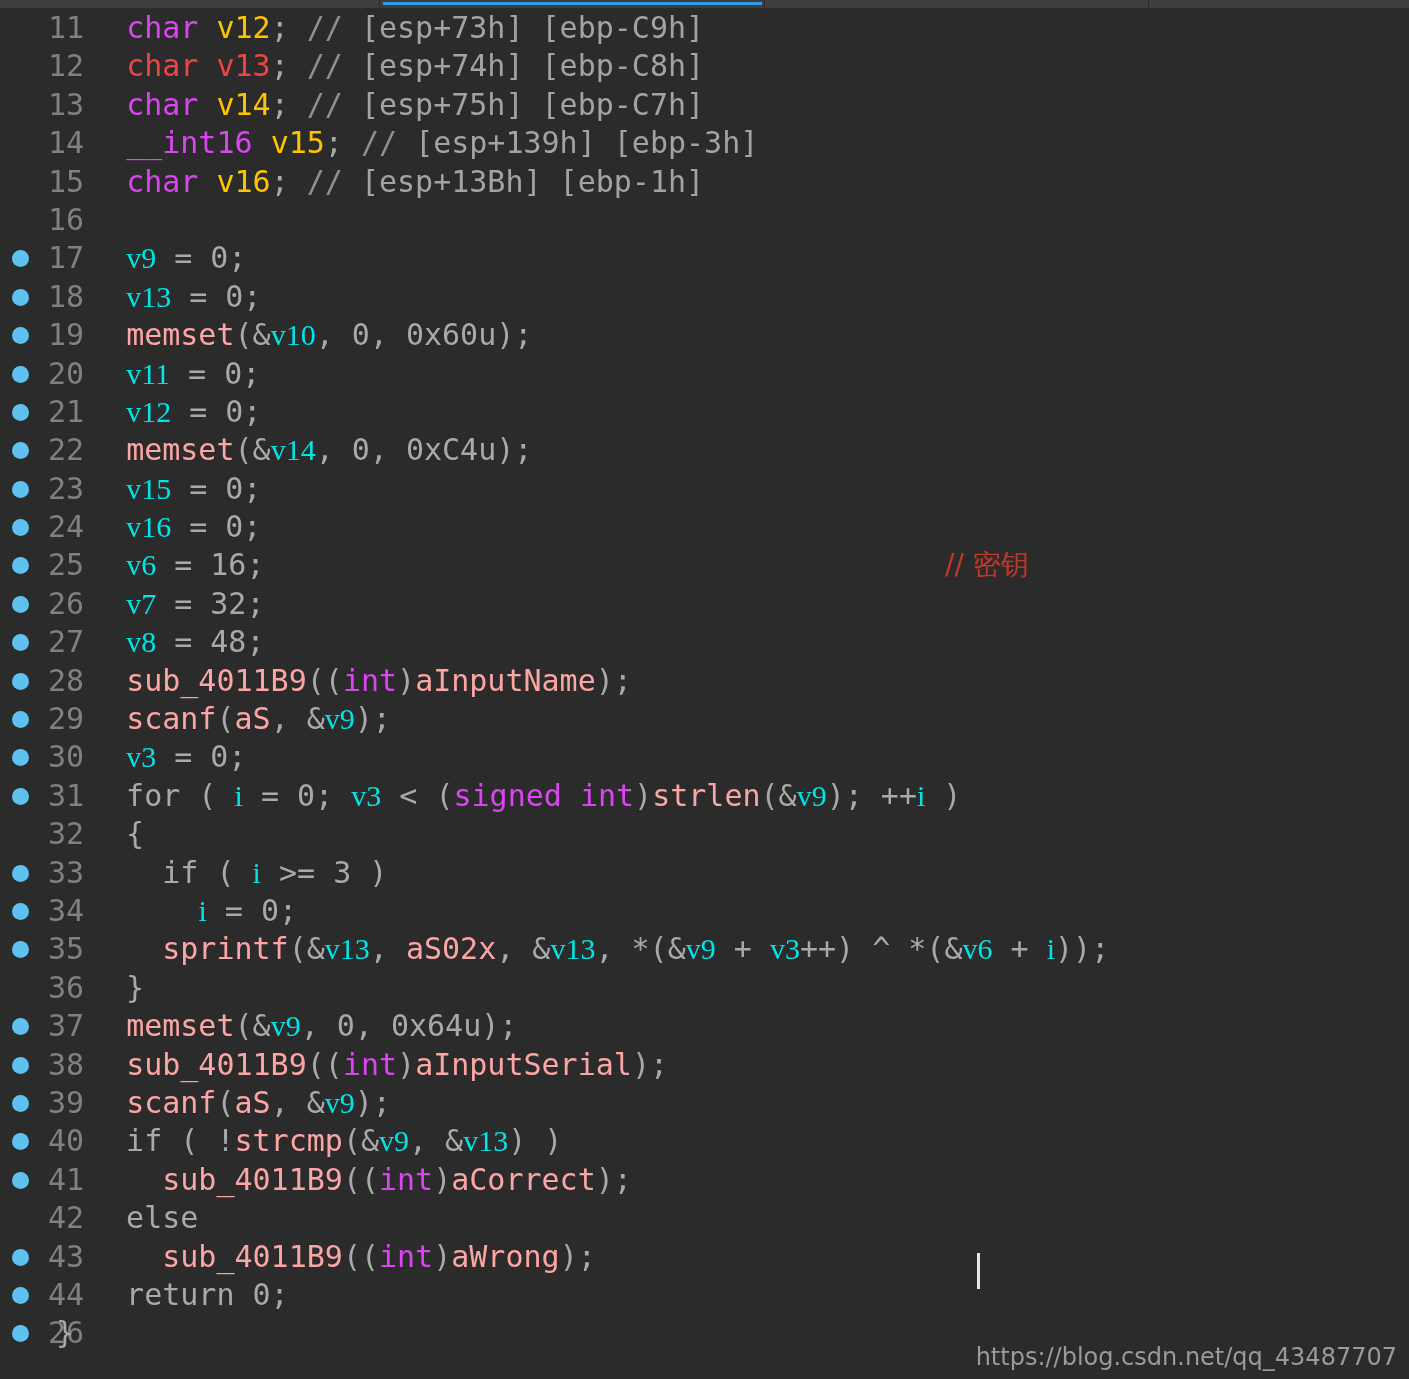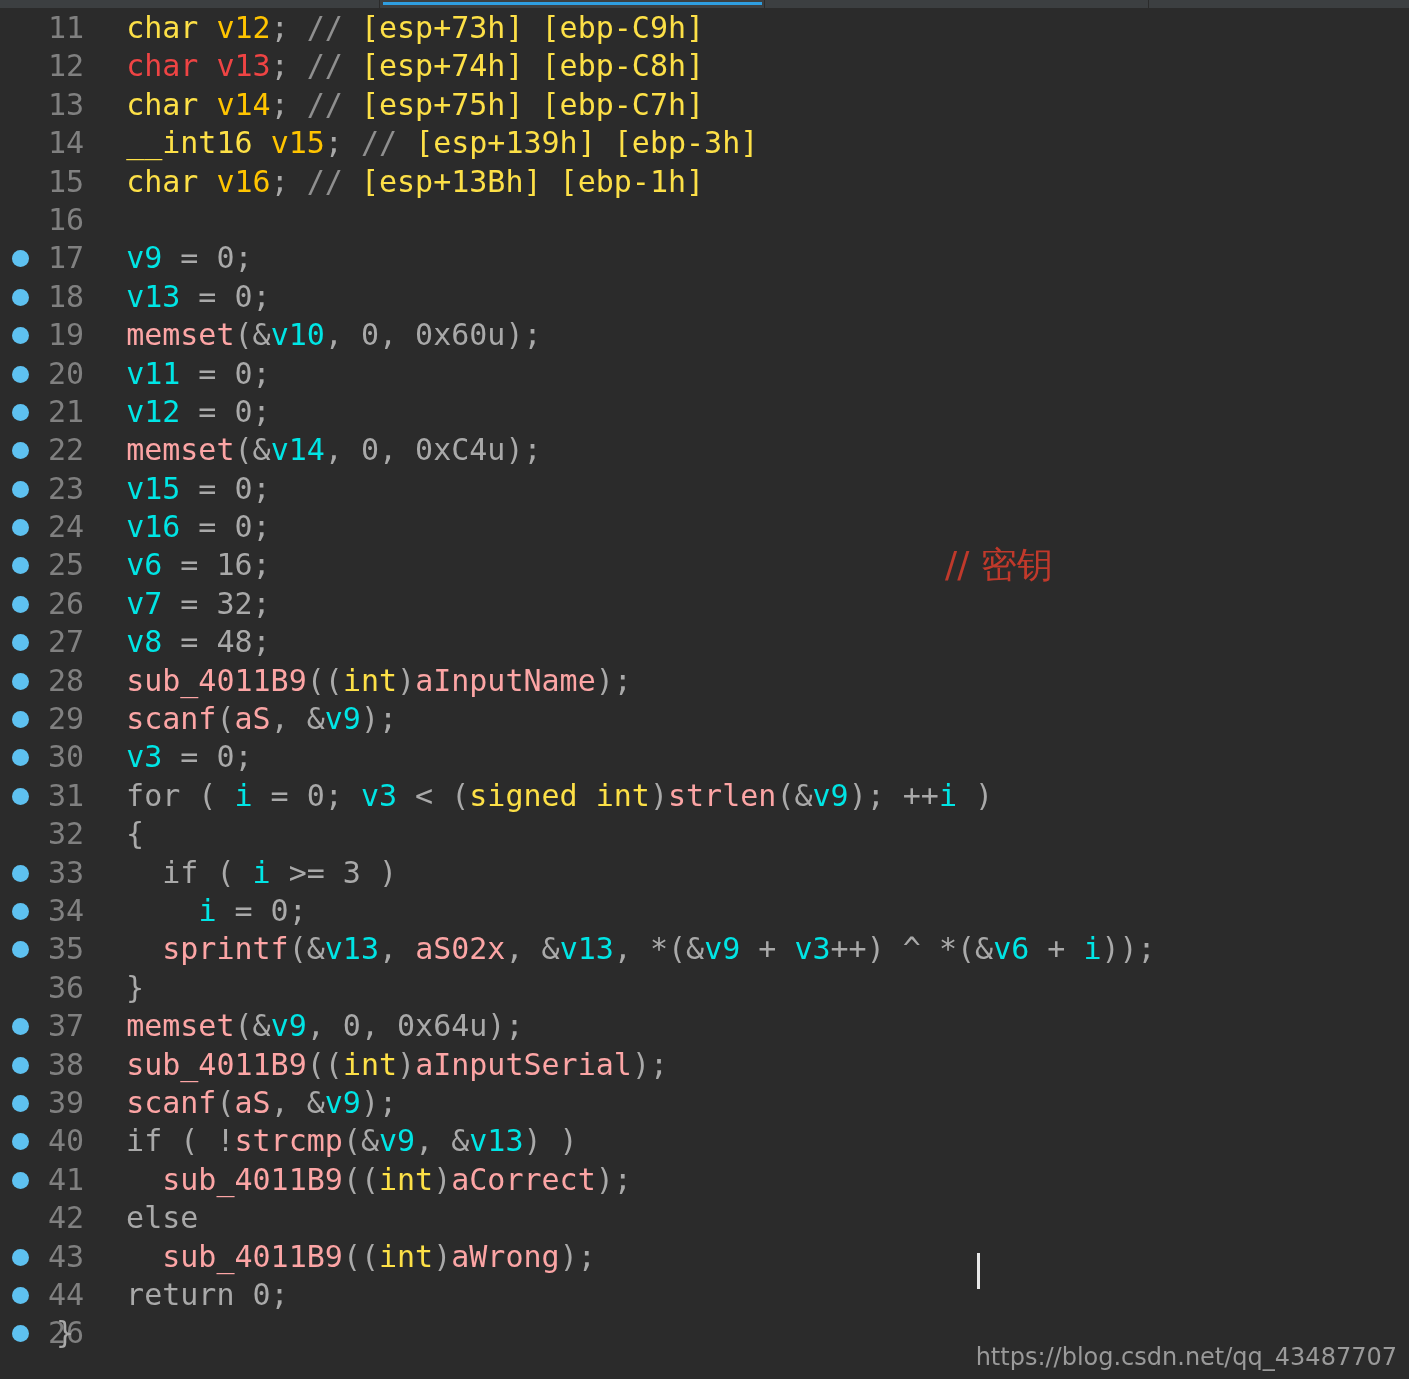--- a/index.html
+++ b/index.html
@@ -92,38 +92,38 @@
 
   .code-text {
     position: absolute;
     left: 90px;
     top: 0;
     height: 38.4px;
     line-height: 38.4px;
   }
 
   
-  .t-kw      { color: #fde047; }           
+  .t-kw      { color: #d946ef; }           
   .t-decl    { color: #ffc400; }           
   .t-plain   { color: #a9a9a9; }           
   .t-cmt     { color: #8f8f8f; }           
-  .t-loc     { color: #fde047; }           
-  .t-var     { color: #00e5e5; }           
+  .t-loc     { color: #a3a3a3; }           
+  .t-var     { color: #00e5e5; font-family: Liberation Serif, serif; }           
   .t-fn      { color: #fca5a5; }           
   .t-hl      { color: #ef4444; }           
   .t-redcmt  { color: #c0392b; font-family: "DejaVu Sans", sans-serif; }
 
   
   .side-comment {
     position: absolute;
     left: 945px;
     top: 0;
     height: 38.4px;
     line-height: 38.4px;
-    font-size: 36px;
+    font-size: 28px;
   }
 
   
   #text-caret {
     position: absolute;
     left: 977px;
     top: 1253px;
     width: 3px;
     height: 36px;
     background: #e8e8e8;

